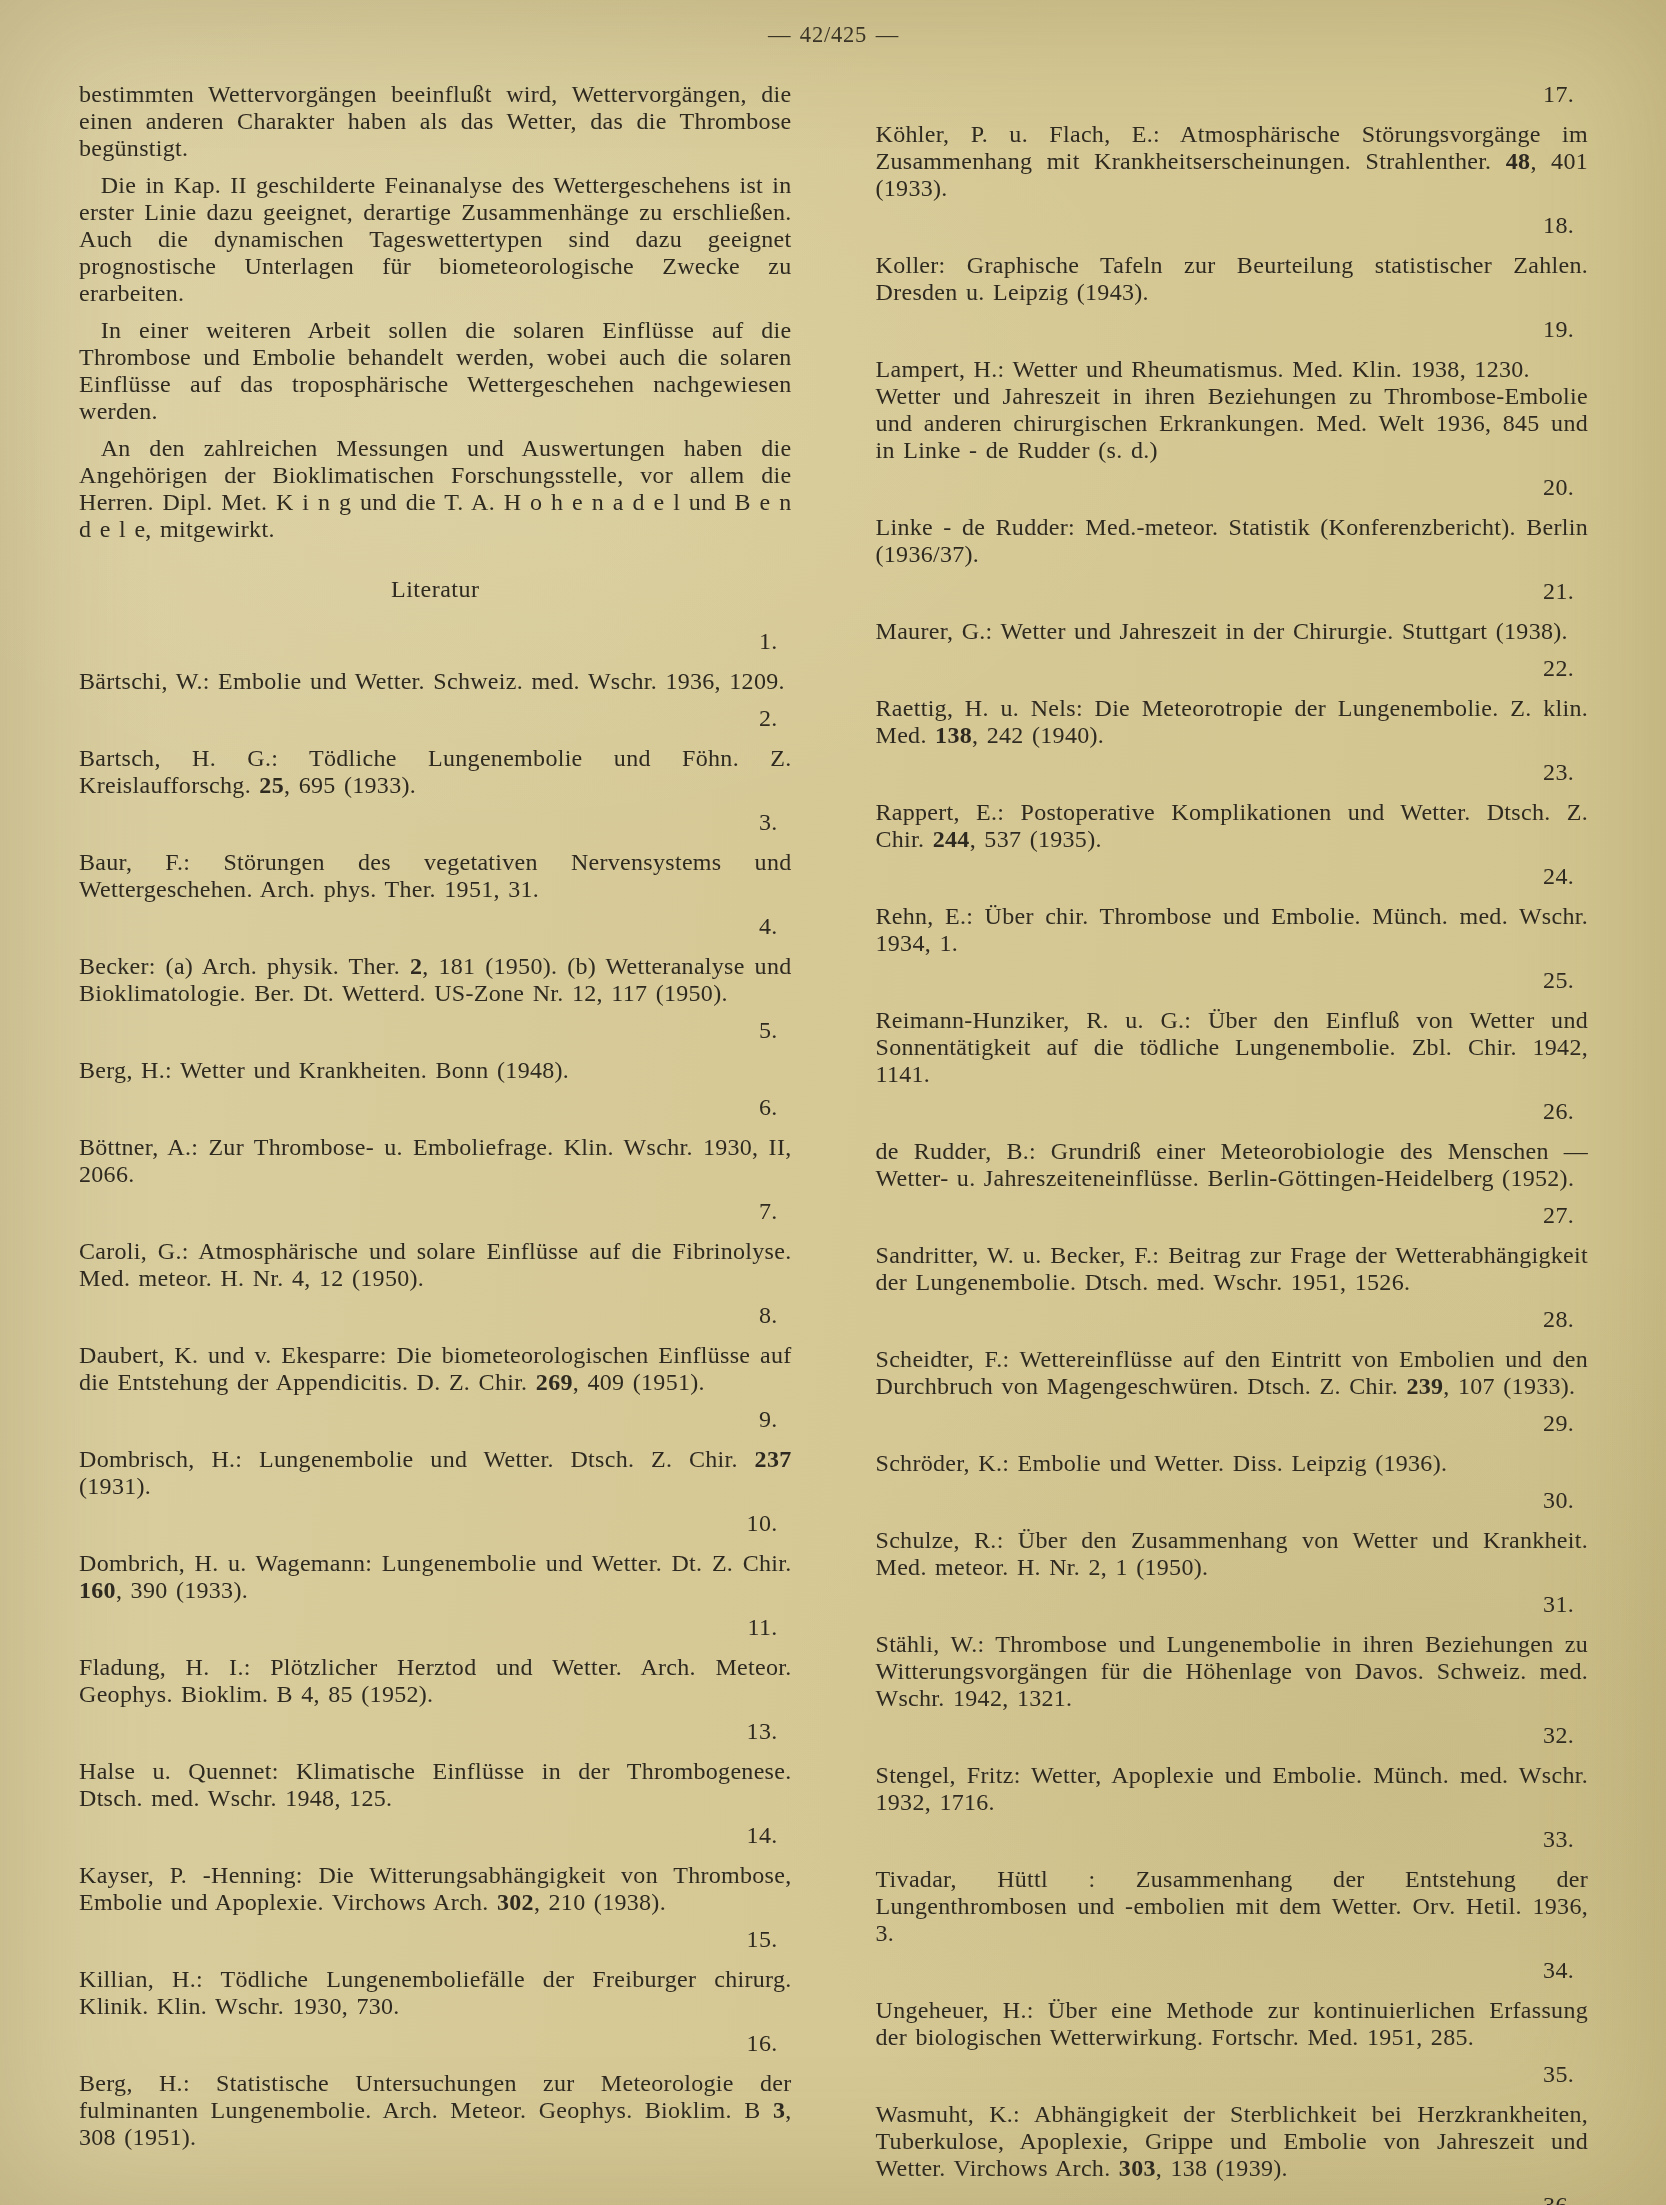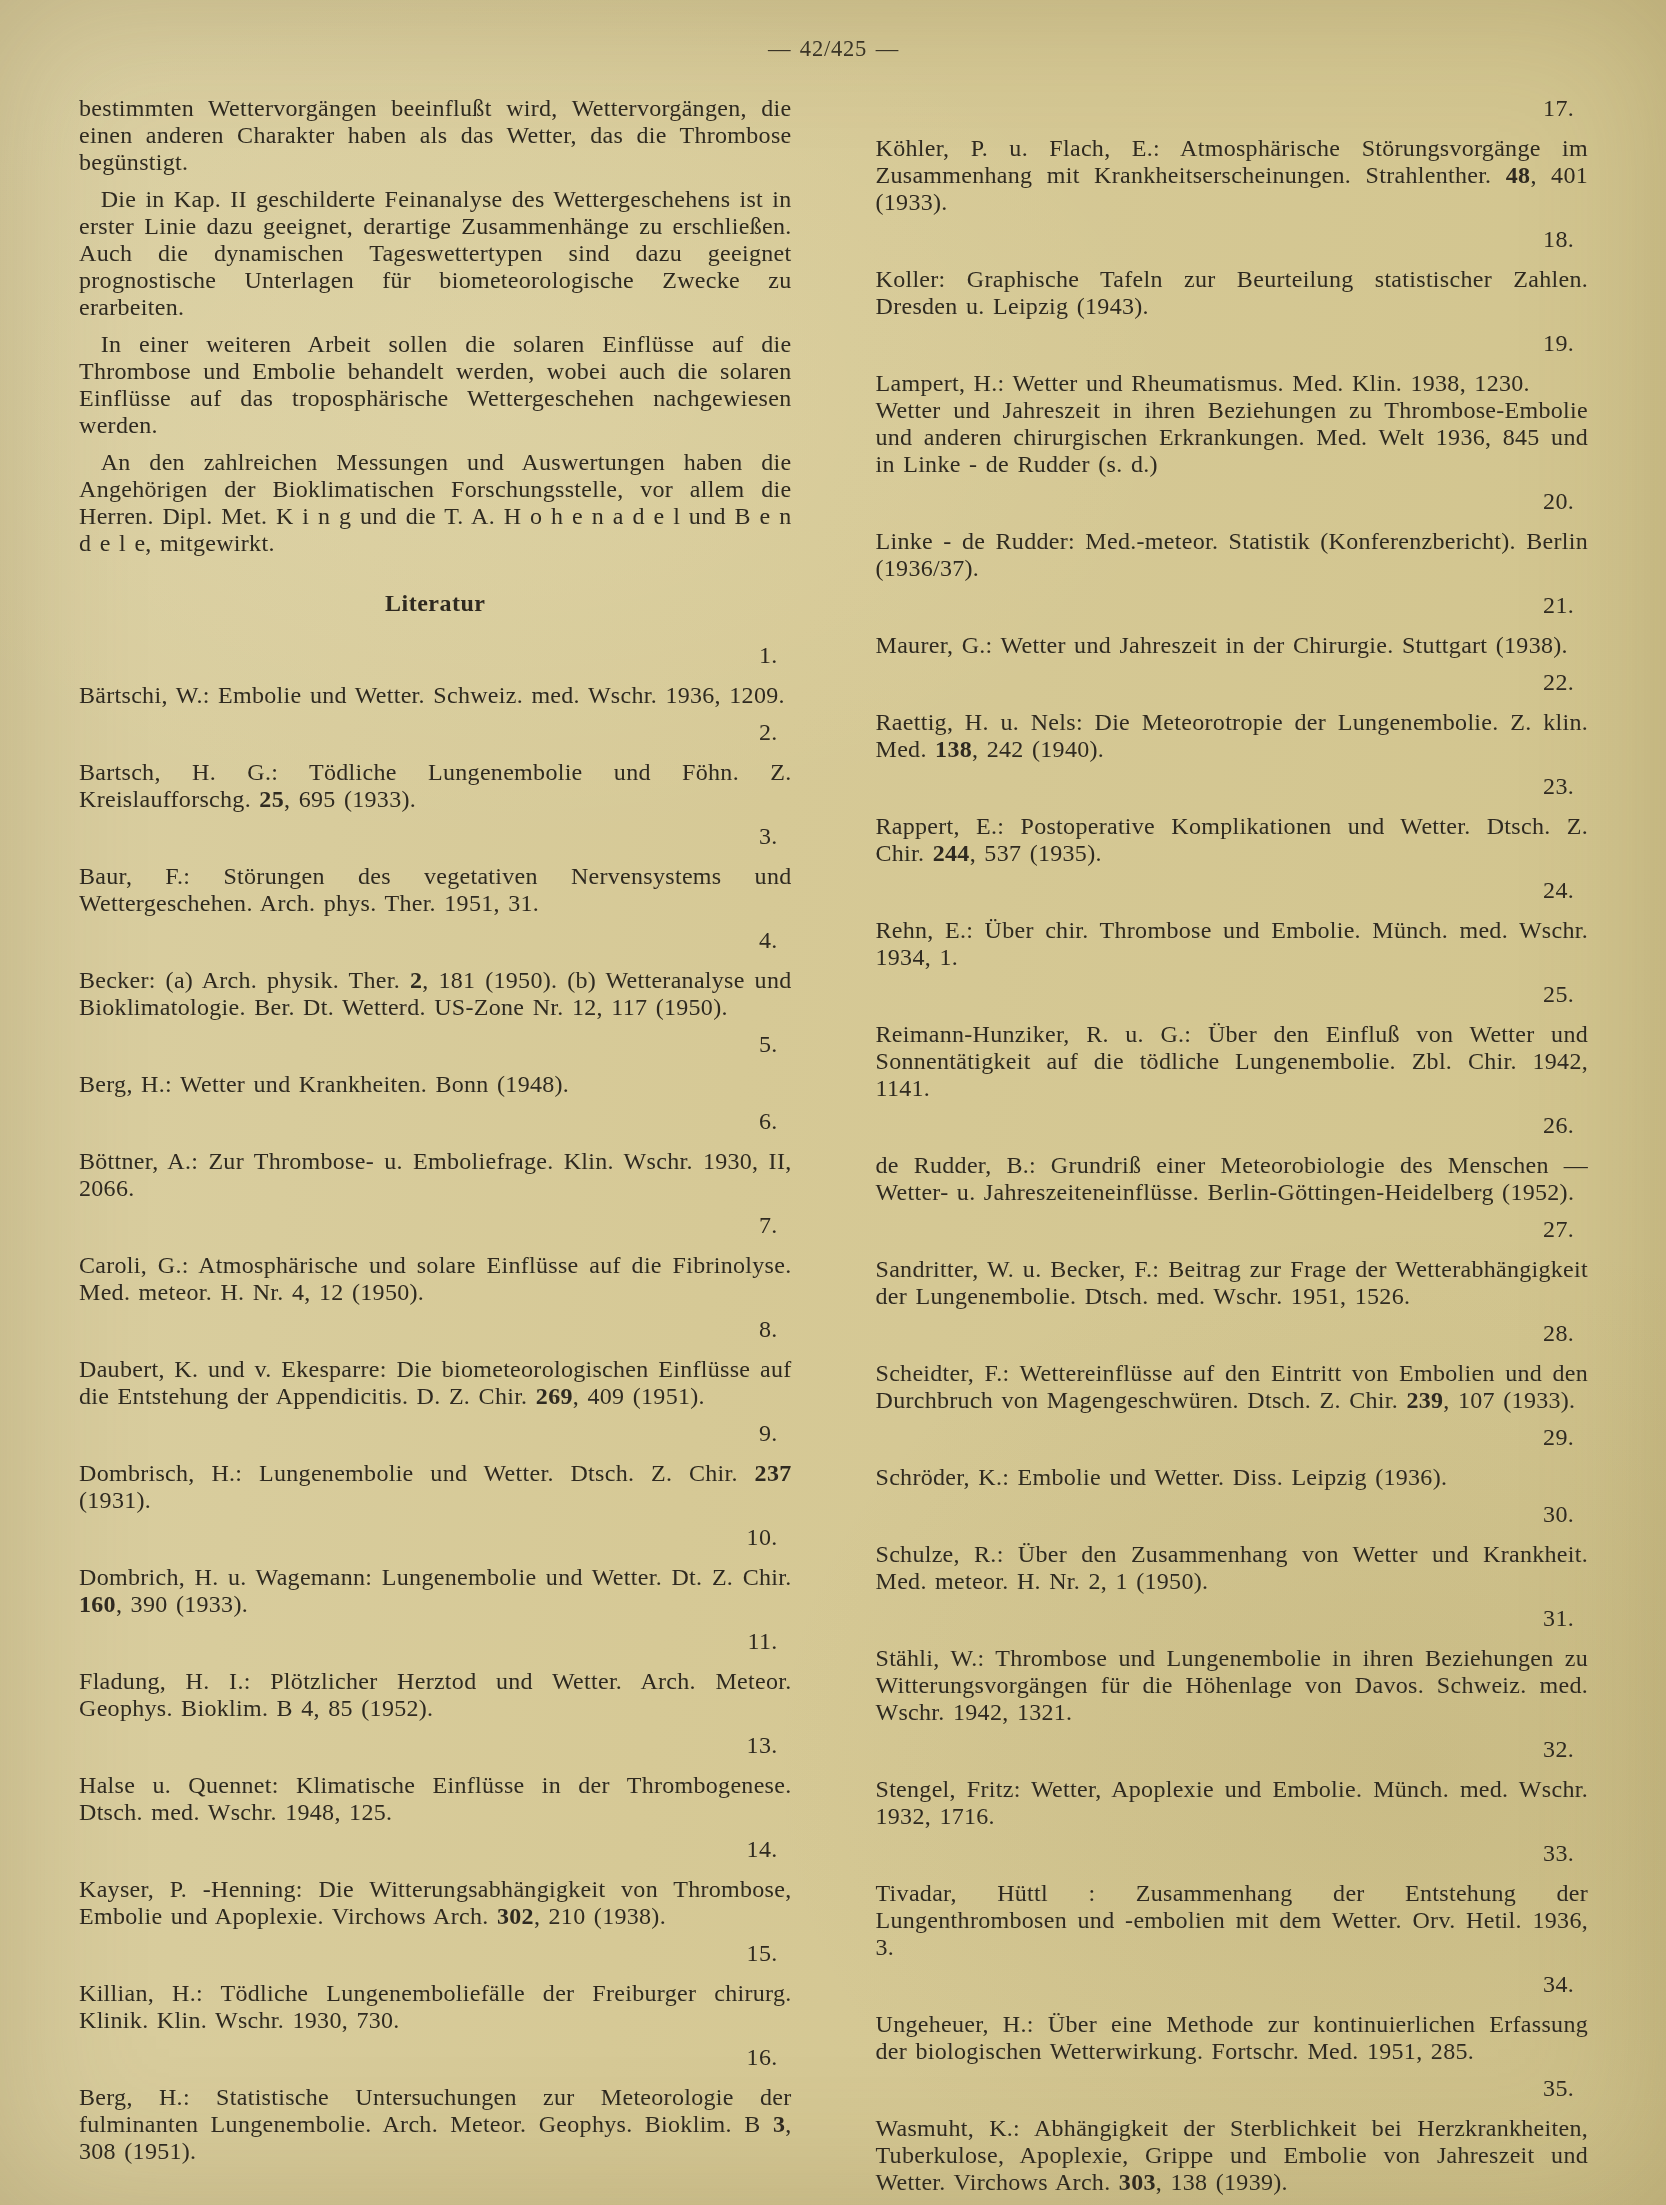--- a/index.html
+++ b/index.html
@@ -12,21 +12,21 @@
       radial-gradient(1167px 750px at 30% 18%, rgba(255,250,222,0.12), rgba(255,250,222,0) 60%),
       radial-gradient(1000px 833px at 85% 80%, rgba(120,100,45,0.10), rgba(120,100,45,0) 65%),
       linear-gradient(98deg, #dacfa2 0%, #d6c996 45%, #d1c48d 100%);
     box-shadow: inset 0 0 142px rgba(105,85,35,0.25);
     color:#2f2a20;
     font-family:"Liberation Serif","DejaVu Serif",serif;
     font-size:24px;
     line-height:27px;
     letter-spacing:0.3px;
     word-spacing:2.1px;
-    padding:35px 79px 50px 79px;
+    padding:21px 79px 50px 79px;
     overflow:hidden;
   }
   .page-number{
     text-align:center;
     font-size:22.5px;
     letter-spacing:0.8px;
     color:#3a3426;
   }
   .columns{
     display:flex;
@@ -34,21 +34,21 @@
     margin-top:33px;
   }
   .col{flex:1 1 0; min-width:0;}
   .para{
     margin:0 0 10px 0;
     text-align:justify;
   }
   .para.indent{text-indent:21.7px;}
   .literatur{
     text-align:center;
-    font-weight:bold;
+    font-weight:normal;
     font-size:24px;
     margin:33px 0 25px 0;
     letter-spacing:0.5px;
   }
   .ref{
     display:flex;
     margin-bottom:10px;
     flex-direction:column;
   }
   .ref-num{

